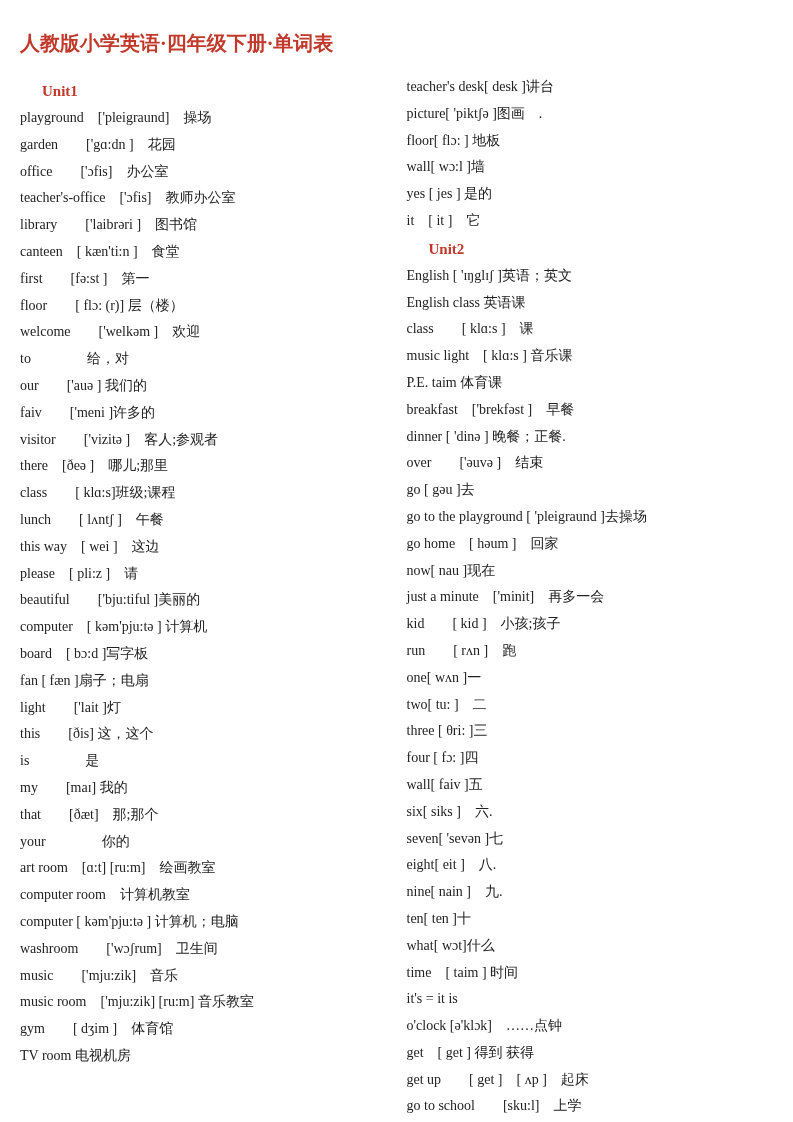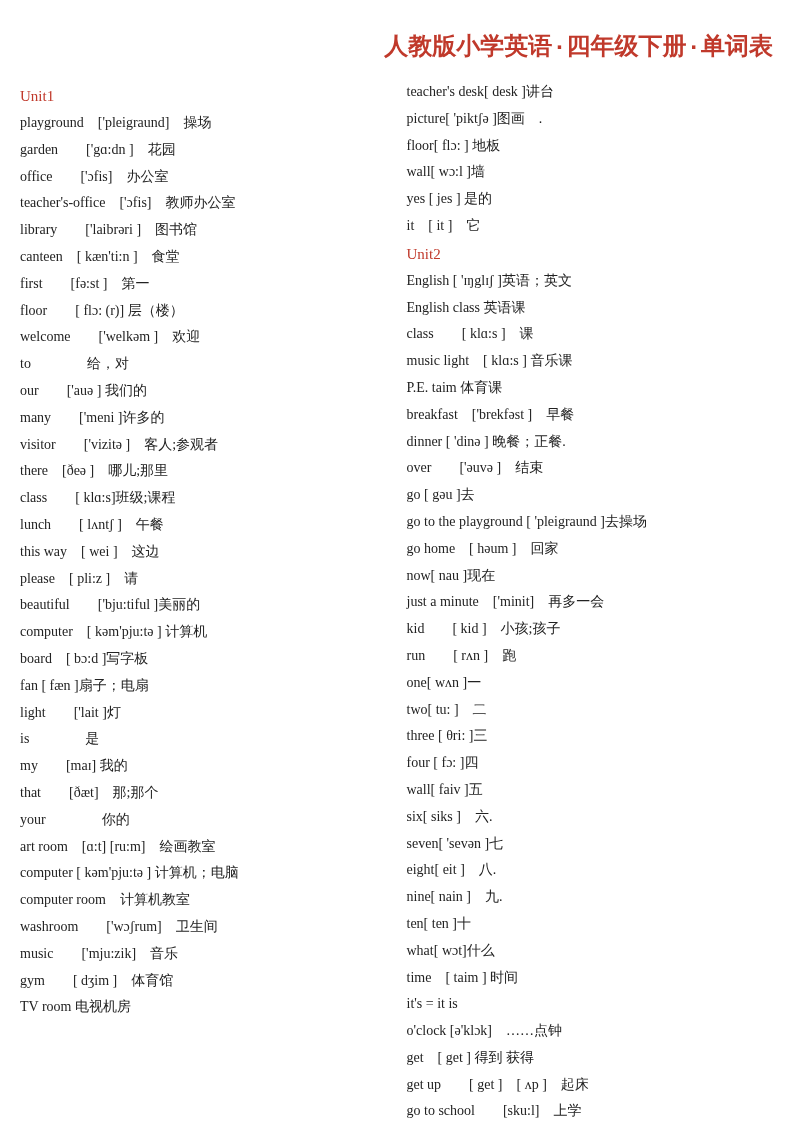--- a/index.html
+++ b/index.html
@@ -6,42 +6,43 @@
     body {
       background: #fff;
       font-family: "SimSun", "宋体", serif;
       font-size: 14px;
       color: #222;
       width: 793px;
       min-height: 1122px;
       padding: 30px 20px;
     }
     .page-title {
-      text-align: right;
-      font-size: 24px;
+      text-align: left;
+      font-size: 20px;
       font-weight: bold;
       color: #c0392b;
       margin-bottom: 18px;
-      font-family: Liberation Mono, monospace;
+      font-family: Liberation Serif, serif;
     }
     .columns {
       display: flex;
       gap: 20px;
       align-items: flex-start;
     }
     .col {
       flex: 1;
       min-width: 0;
     }
     .unit-title {
       font-size: 15px;
-      font-weight: normal;
+      font-weight: bold;
       color: #c0392b;
       margin-bottom: 6px;
       margin-top: 8px;
+      margin-left: 22px;
     }
     .word-entry {
       margin-bottom: 3px;
       line-height: 1.7;
       font-size: 14px;
     }
   </style>
 </head>
 <body>
 
@@ -55,41 +56,43 @@
         <div class="word-entry">garden　　['gɑ:dn ]　花园</div>
         <div class="word-entry">office　　['ɔfis]　办公室</div>
         <div class="word-entry">teacher's-office　['ɔfis]　教师办公室</div>
         <div class="word-entry">library　　['laibrəri ]　图书馆</div>
         <div class="word-entry">canteen　[ kæn'ti:n ]　食堂</div>
         <div class="word-entry">first　　[fə:st ]　第一</div>
         <div class="word-entry">floor　　[ flɔ: (r)] 层（楼）</div>
         <div class="word-entry">welcome　　['welkəm ]　欢迎</div>
         <div class="word-entry">to　　　　给，对</div>
         <div class="word-entry">our　　['auə ] 我们的</div>
-        <div class="word-entry">many　　['meni ]许多的</div>
+        <div class="word-entry">faiv　　['meni ]许多的</div>
         <div class="word-entry">visitor　　['vizitə ]　客人;参观者</div>
         <div class="word-entry">there　[ðeə ]　哪儿;那里</div>
         <div class="word-entry">class　　[ klɑ:s]班级;课程</div>
         <div class="word-entry">lunch　　[ lʌntʃ ]　午餐</div>
         <div class="word-entry">this way　[ wei ]　这边</div>
         <div class="word-entry">please　[ pli:z ]　请</div>
         <div class="word-entry">beautiful　　['bju:tiful ]美丽的</div>
         <div class="word-entry">computer　[ kəm'pju:tə ] 计算机</div>
         <div class="word-entry">board　[ bɔ:d ]写字板</div>
         <div class="word-entry">fan [ fæn ]扇子；电扇</div>
         <div class="word-entry">light　　['lait ]灯</div>
+        <div class="word-entry">this　　[ðis] 这，这个</div>
         <div class="word-entry">is　　　　是</div>
         <div class="word-entry">my　　[maɪ] 我的</div>
         <div class="word-entry">that　　[ðæt]　那;那个</div>
         <div class="word-entry">your　　　　你的</div>
         <div class="word-entry">art room　[ɑ:t] [ru:m]　绘画教室</div>
+        <div class="word-entry">computer room　计算机教室</div>
         <div class="word-entry">computer [ kəm'pju:tə ] 计算机；电脑</div>
-        <div class="word-entry">computer room　计算机教室</div>
         <div class="word-entry">washroom　　['wɔʃrum]　卫生间</div>
         <div class="word-entry">music　　['mju:zik]　音乐</div>
+        <div class="word-entry">music room　['mju:zik] [ru:m] 音乐教室</div>
         <div class="word-entry">gym　　[ dʒim ]　体育馆</div>
         <div class="word-entry">TV room 电视机房</div>
       </div>
   </div>
   <div class="col">
     <div id="col2-top-entries">
         <div class="word-entry">teacher's desk[ desk ]讲台</div>
         <div class="word-entry">picture[ 'piktʃə ]图画　.</div>
         <div class="word-entry">floor[ flɔ: ] 地板</div>
         <div class="word-entry">wall[ wɔ:l ]墙</div>

